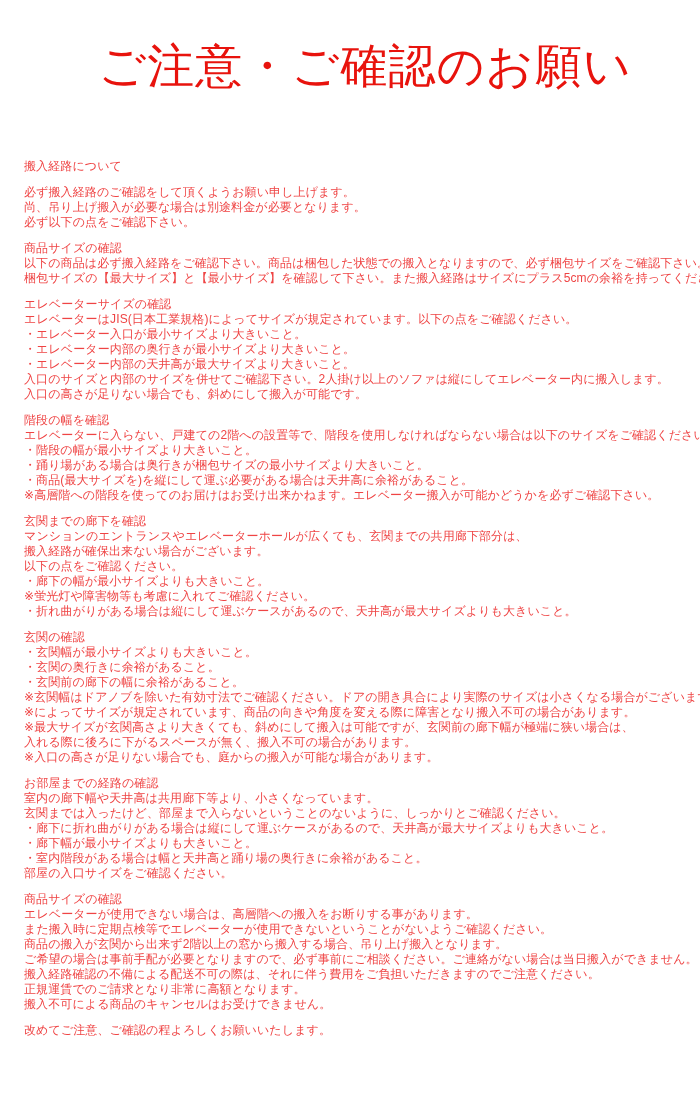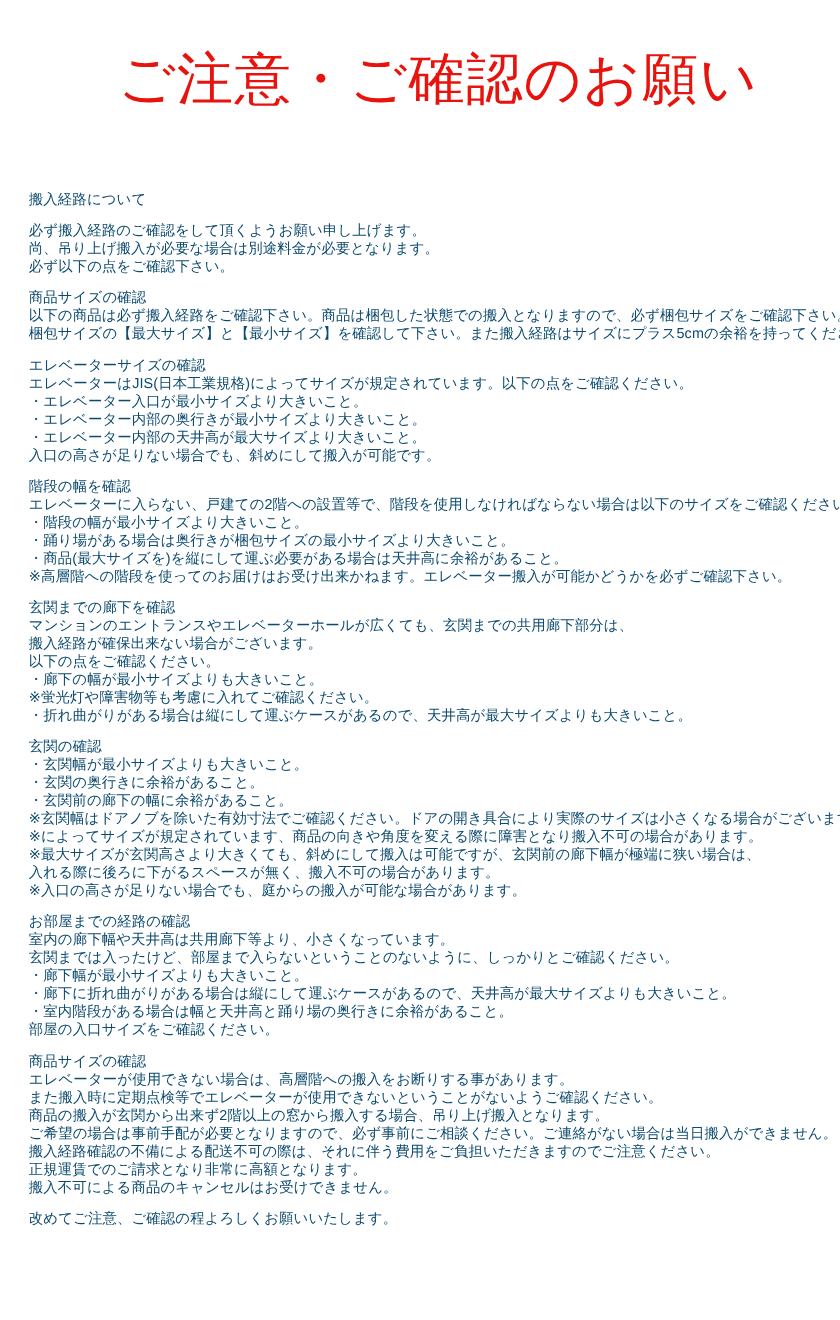--- a/index.html
+++ b/index.html
@@ -46,40 +46,41 @@
     min-height: 15px;
     white-space: nowrap;
     letter-spacing: 0.1px;
   }
 </style>
 </head>
 <body style="background: rgb(255, 255, 255);">
 
 <div class="page">
   <h1 class="page-title" style="color: rgb(232, 19, 13);">ご注意・ご確認のお願い</h1>
-  <div class="doc" style="color: #0c4a6e;">
+  <div class="doc" style="color: #ef4444;">
       <div class="section">
         <div class="line">搬入経路について</div>
       </div>
       <div class="section">
         <div class="line">必ず搬入経路のご確認をして頂くようお願い申し上げます。</div>
         <div class="line">尚、吊り上げ搬入が必要な場合は別途料金が必要となります。</div>
         <div class="line">必ず以下の点をご確認下さい。</div>
       </div>
       <div class="section">
         <div class="line">商品サイズの確認</div>
         <div class="line">以下の商品は必ず搬入経路をご確認下さい。商品は梱包した状態での搬入となりますので、必ず梱包サイズをご確認下さい。</div>
         <div class="line">梱包サイズの【最大サイズ】と【最小サイズ】を確認して下さい。また搬入経路はサイズにプラス5cmの余裕を持ってください。</div>
       </div>
       <div class="section">
         <div class="line">エレベーターサイズの確認</div>
         <div class="line">エレベーターはJIS(日本工業規格)によってサイズが規定されています。以下の点をご確認ください。</div>
         <div class="line">・エレベーター入口が最小サイズより大きいこと。</div>
         <div class="line">・エレベーター内部の奥行きが最小サイズより大きいこと。</div>
         <div class="line">・エレベーター内部の天井高が最大サイズより大きいこと。</div>
+        <div class="line">入口のサイズと内部のサイズを併せてご確認下さい。2人掛け以上のソファは縦にしてエレベーター内に搬入します。</div>
         <div class="line">入口の高さが足りない場合でも、斜めにして搬入が可能です。</div>
       </div>
       <div class="section">
         <div class="line">階段の幅を確認</div>
         <div class="line">エレベーターに入らない、戸建ての2階への設置等で、階段を使用しなければならない場合は以下のサイズをご確認ください。</div>
         <div class="line">・階段の幅が最小サイズより大きいこと。</div>
         <div class="line">・踊り場がある場合は奥行きが梱包サイズの最小サイズより大きいこと。</div>
         <div class="line">・商品(最大サイズを)を縦にして運ぶ必要がある場合は天井高に余裕があること。</div>
         <div class="line">※高層階への階段を使ってのお届けはお受け出来かねます。エレベーター搬入が可能かどうかを必ずご確認下さい。</div>
       </div>
@@ -100,22 +101,22 @@
         <div class="line">※玄関幅はドアノブを除いた有効寸法でご確認ください。ドアの開き具合により実際のサイズは小さくなる場合がございます。</div>
         <div class="line">※によってサイズが規定されています、商品の向きや角度を変える際に障害となり搬入不可の場合があります。</div>
         <div class="line">※最大サイズが玄関高さより大きくても、斜めにして搬入は可能ですが、玄関前の廊下幅が極端に狭い場合は、</div>
         <div class="line">入れる際に後ろに下がるスペースが無く、搬入不可の場合があります。</div>
         <div class="line">※入口の高さが足りない場合でも、庭からの搬入が可能な場合があります。</div>
       </div>
       <div class="section">
         <div class="line">お部屋までの経路の確認</div>
         <div class="line">室内の廊下幅や天井高は共用廊下等より、小さくなっています。</div>
         <div class="line">玄関までは入ったけど、部屋まで入らないということのないように、しっかりとご確認ください。</div>
+        <div class="line">・廊下に折れ曲がりがある場合は縦にして運ぶケースがあるので、天井高が最大サイズよりも大きいこと。</div>
         <div class="line">・廊下幅が最小サイズよりも大きいこと。</div>
-        <div class="line">・廊下に折れ曲がりがある場合は縦にして運ぶケースがあるので、天井高が最大サイズよりも大きいこと。</div>
         <div class="line">・室内階段がある場合は幅と天井高と踊り場の奥行きに余裕があること。</div>
         <div class="line">部屋の入口サイズをご確認ください。</div>
       </div>
       <div class="section">
         <div class="line">商品サイズの確認</div>
         <div class="line">エレベーターが使用できない場合は、高層階への搬入をお断りする事があります。</div>
         <div class="line">また搬入時に定期点検等でエレベーターが使用できないということがないようご確認ください。</div>
         <div class="line">商品の搬入が玄関から出来ず2階以上の窓から搬入する場合、吊り上げ搬入となります。</div>
         <div class="line">ご希望の場合は事前手配が必要となりますので、必ず事前にご相談ください。ご連絡がない場合は当日搬入ができません。</div>
         <div class="line">搬入経路確認の不備による配送不可の際は、それに伴う費用をご負担いただきますのでご注意ください。</div>

